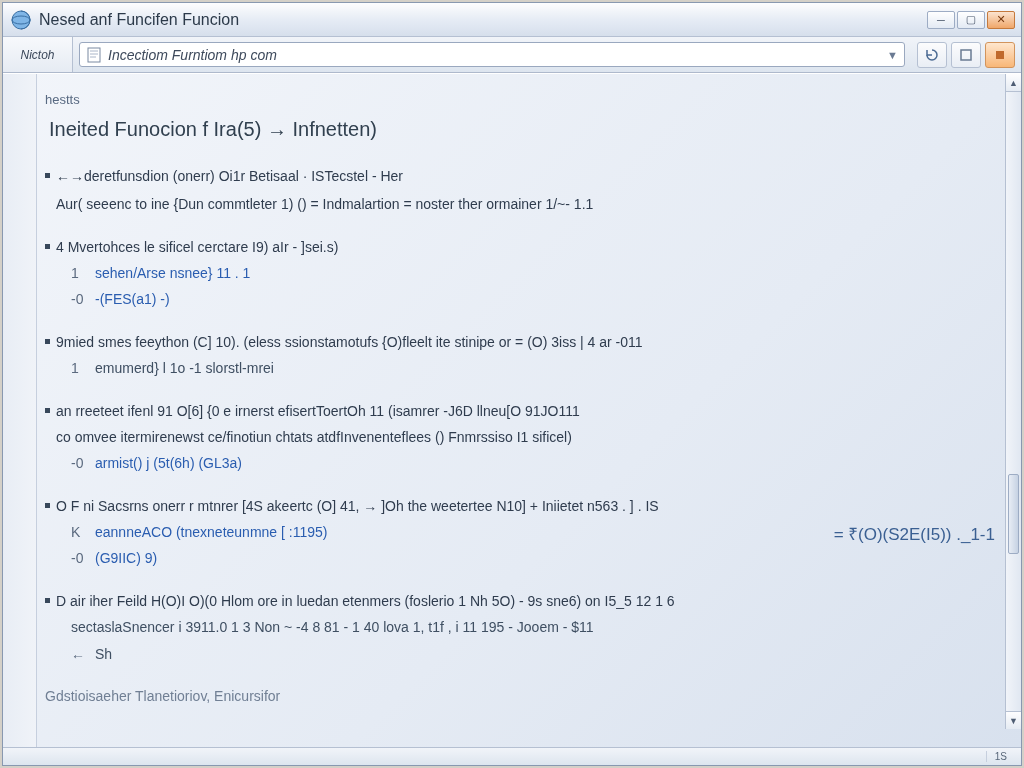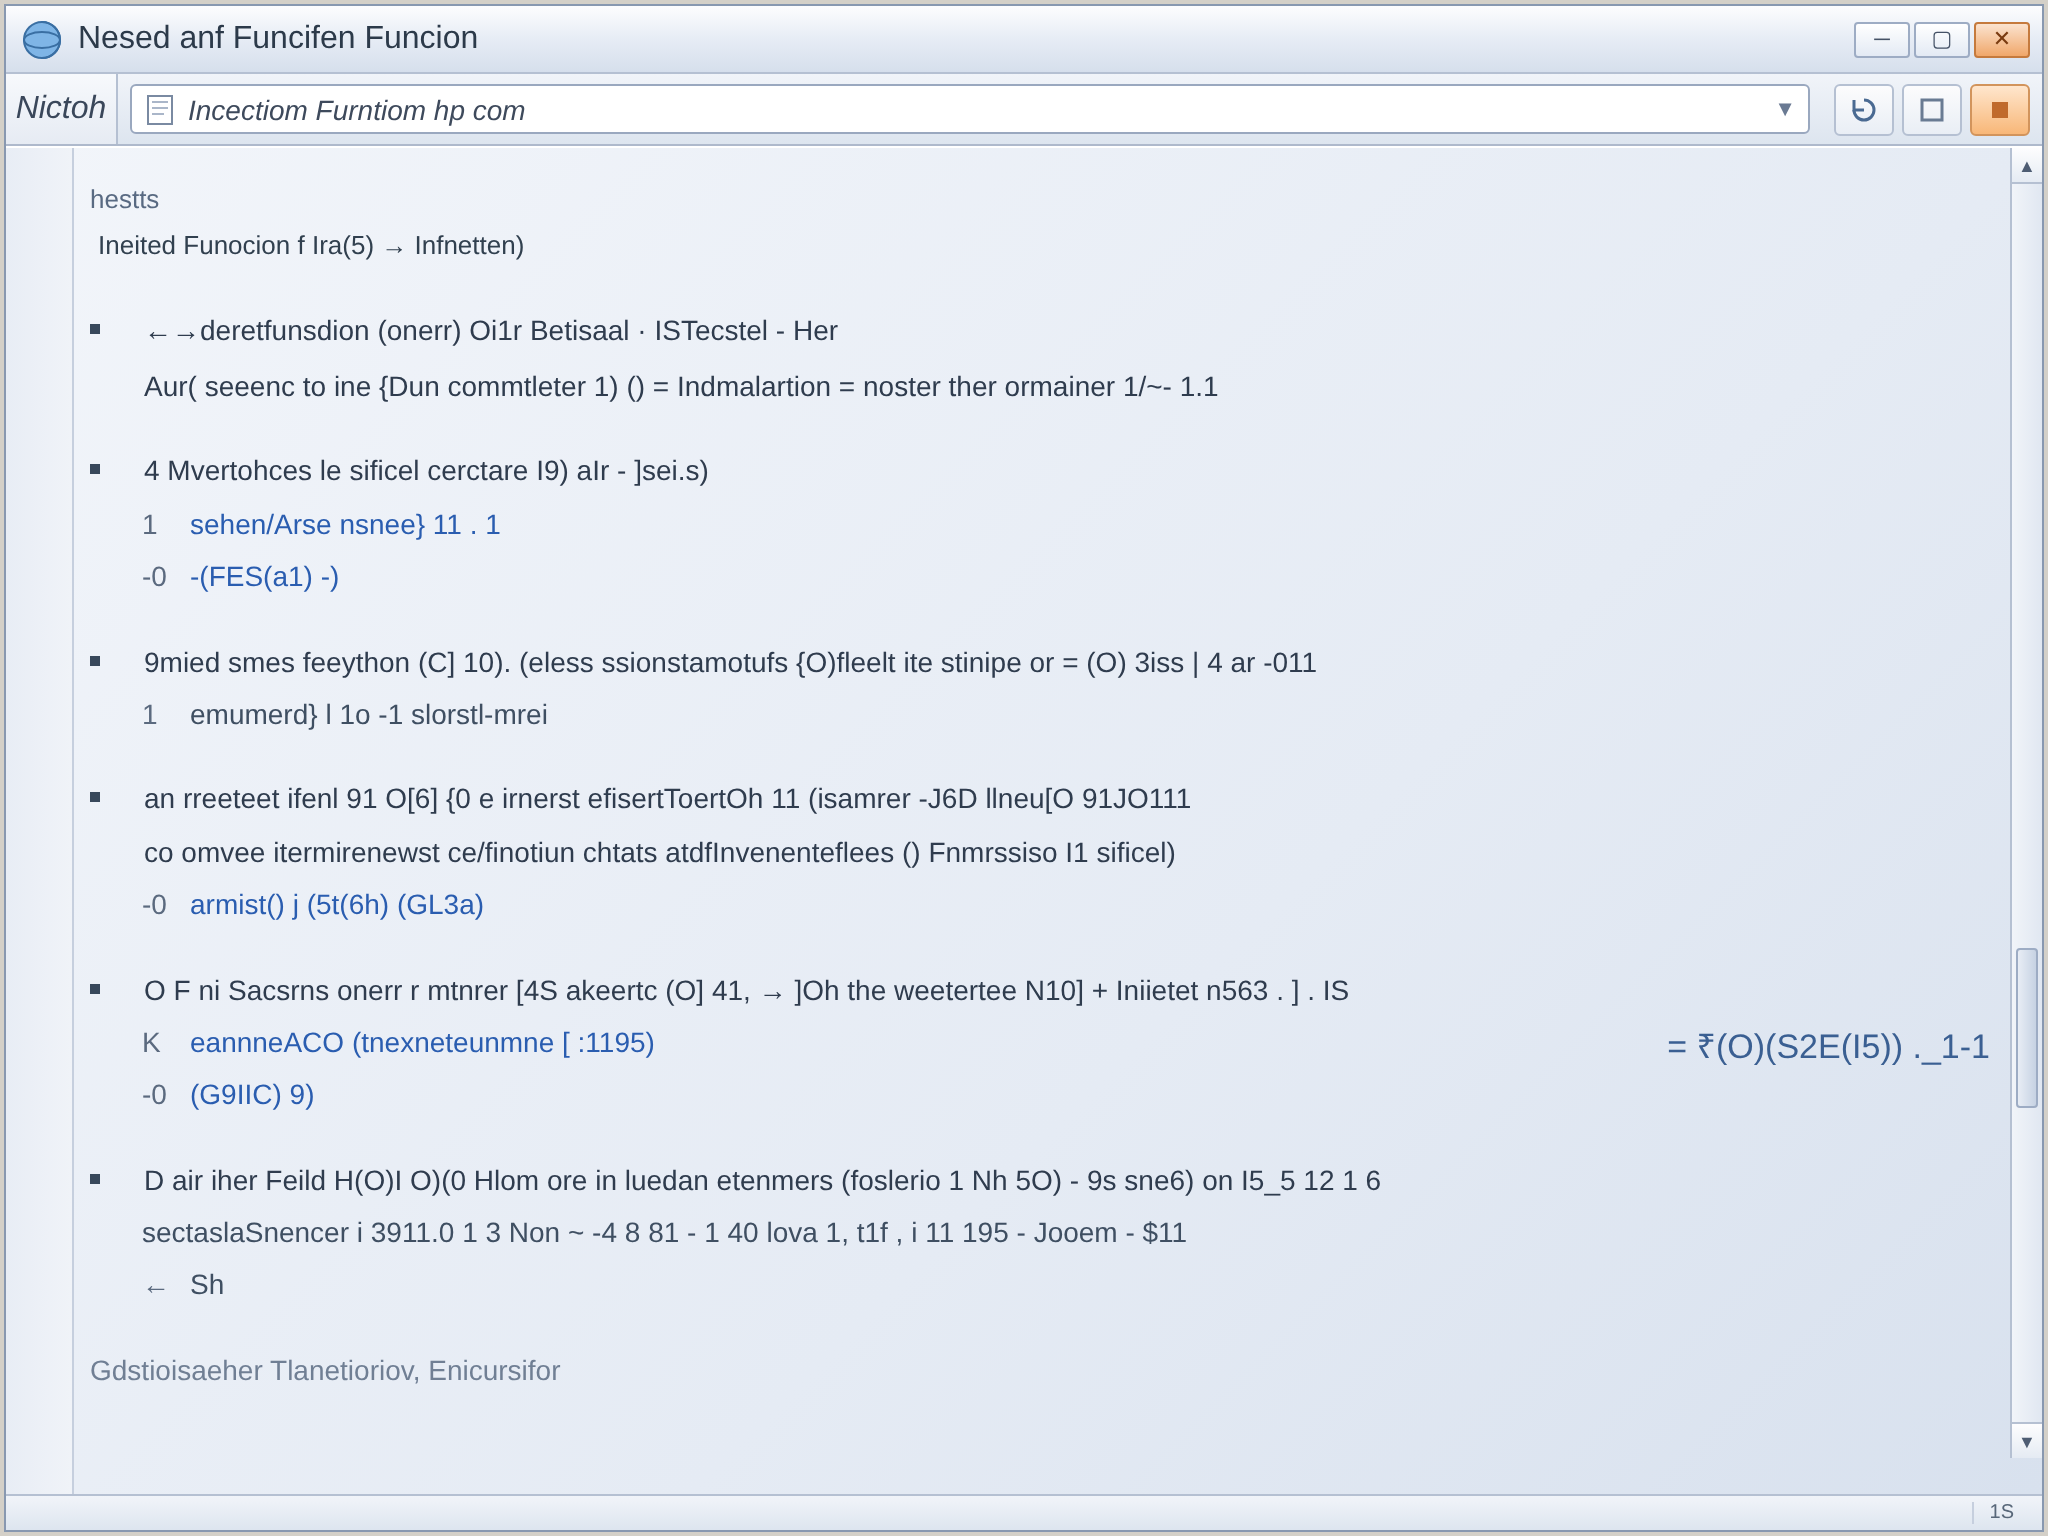--- a/index.html
+++ b/index.html
@@ -57,26 +57,26 @@
     color: #7a3b10;
   }
   .toolbar-row {
     height: 36px;
     display: flex;
     align-items: stretch;
     border-bottom: 1px solid #aeb9cc;
     background: linear-gradient(180deg, #f1f4f9, #dde5ef);
   }
   .toolbar-tab {
-    width: 56px;
+    width: 70px;
     border-right: 1px solid #b5c0d2;
     display: flex;
     align-items: center;
     justify-content: center;
-    font-size: 16px;
+    font-size: 12px;
     font-style: italic;
     color: #3a475a;
     background: linear-gradient(180deg, #f7f9fc, #e6ebf3);
   }
   .address-bar {
     flex: 1;
     margin: 5px 6px;
     background: #fff;
     border: 1px solid #9aa8bf;
     border-radius: 3px;
@@ -144,32 +144,32 @@
     color: #2f3c4e;
     line-height: 1.6;
   }
   .page h4 {
     font-size: 13px;
     color: #596a82;
     font-weight: 400;
     margin-bottom: 2px;
   }
   .line-main {
-    font-size: 13px;
+    font-size: 20px;
     color: #31404f;
     margin: 2px 0 2px 4px;
   }
   .sub {
     padding-left: 18px;
     color: #4b5a6e;
   }
   .item {
     display: flex;
     align-items: flex-start;
-    gap: 22px;
+    gap: 6px;
     margin-top: 14px;
     justify-content: flex-end;
   }
   .bullet {
     width: 5px;
     height: 5px;
     background: #38485b;
     margin-top: 8px;
     flex-shrink: 0;
   }

